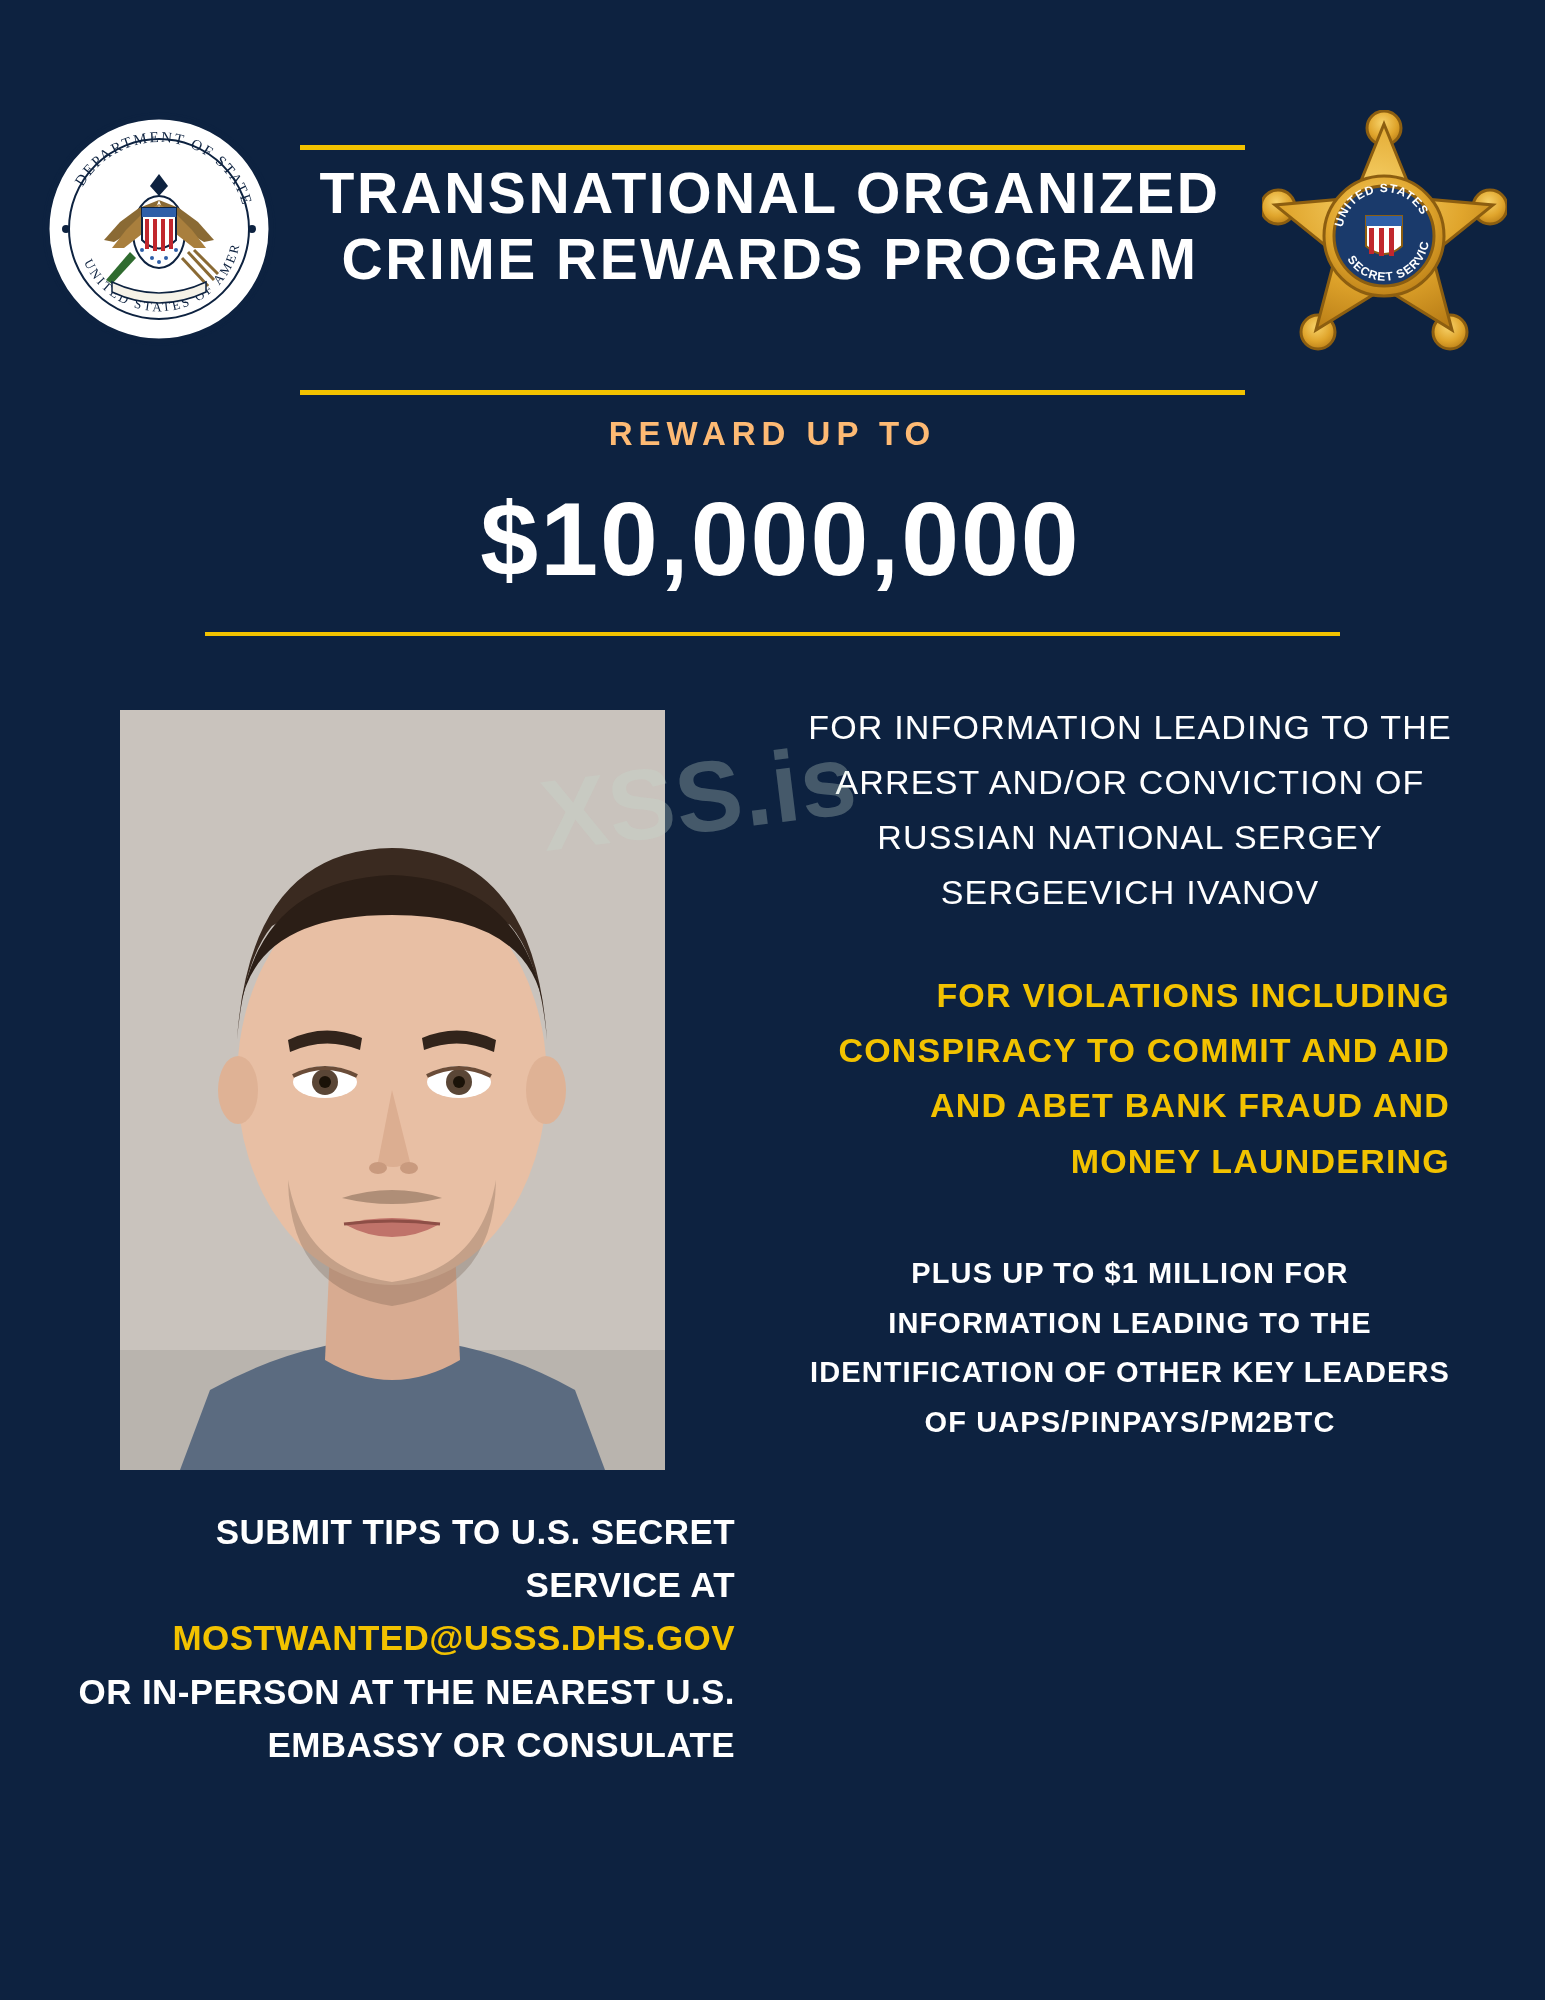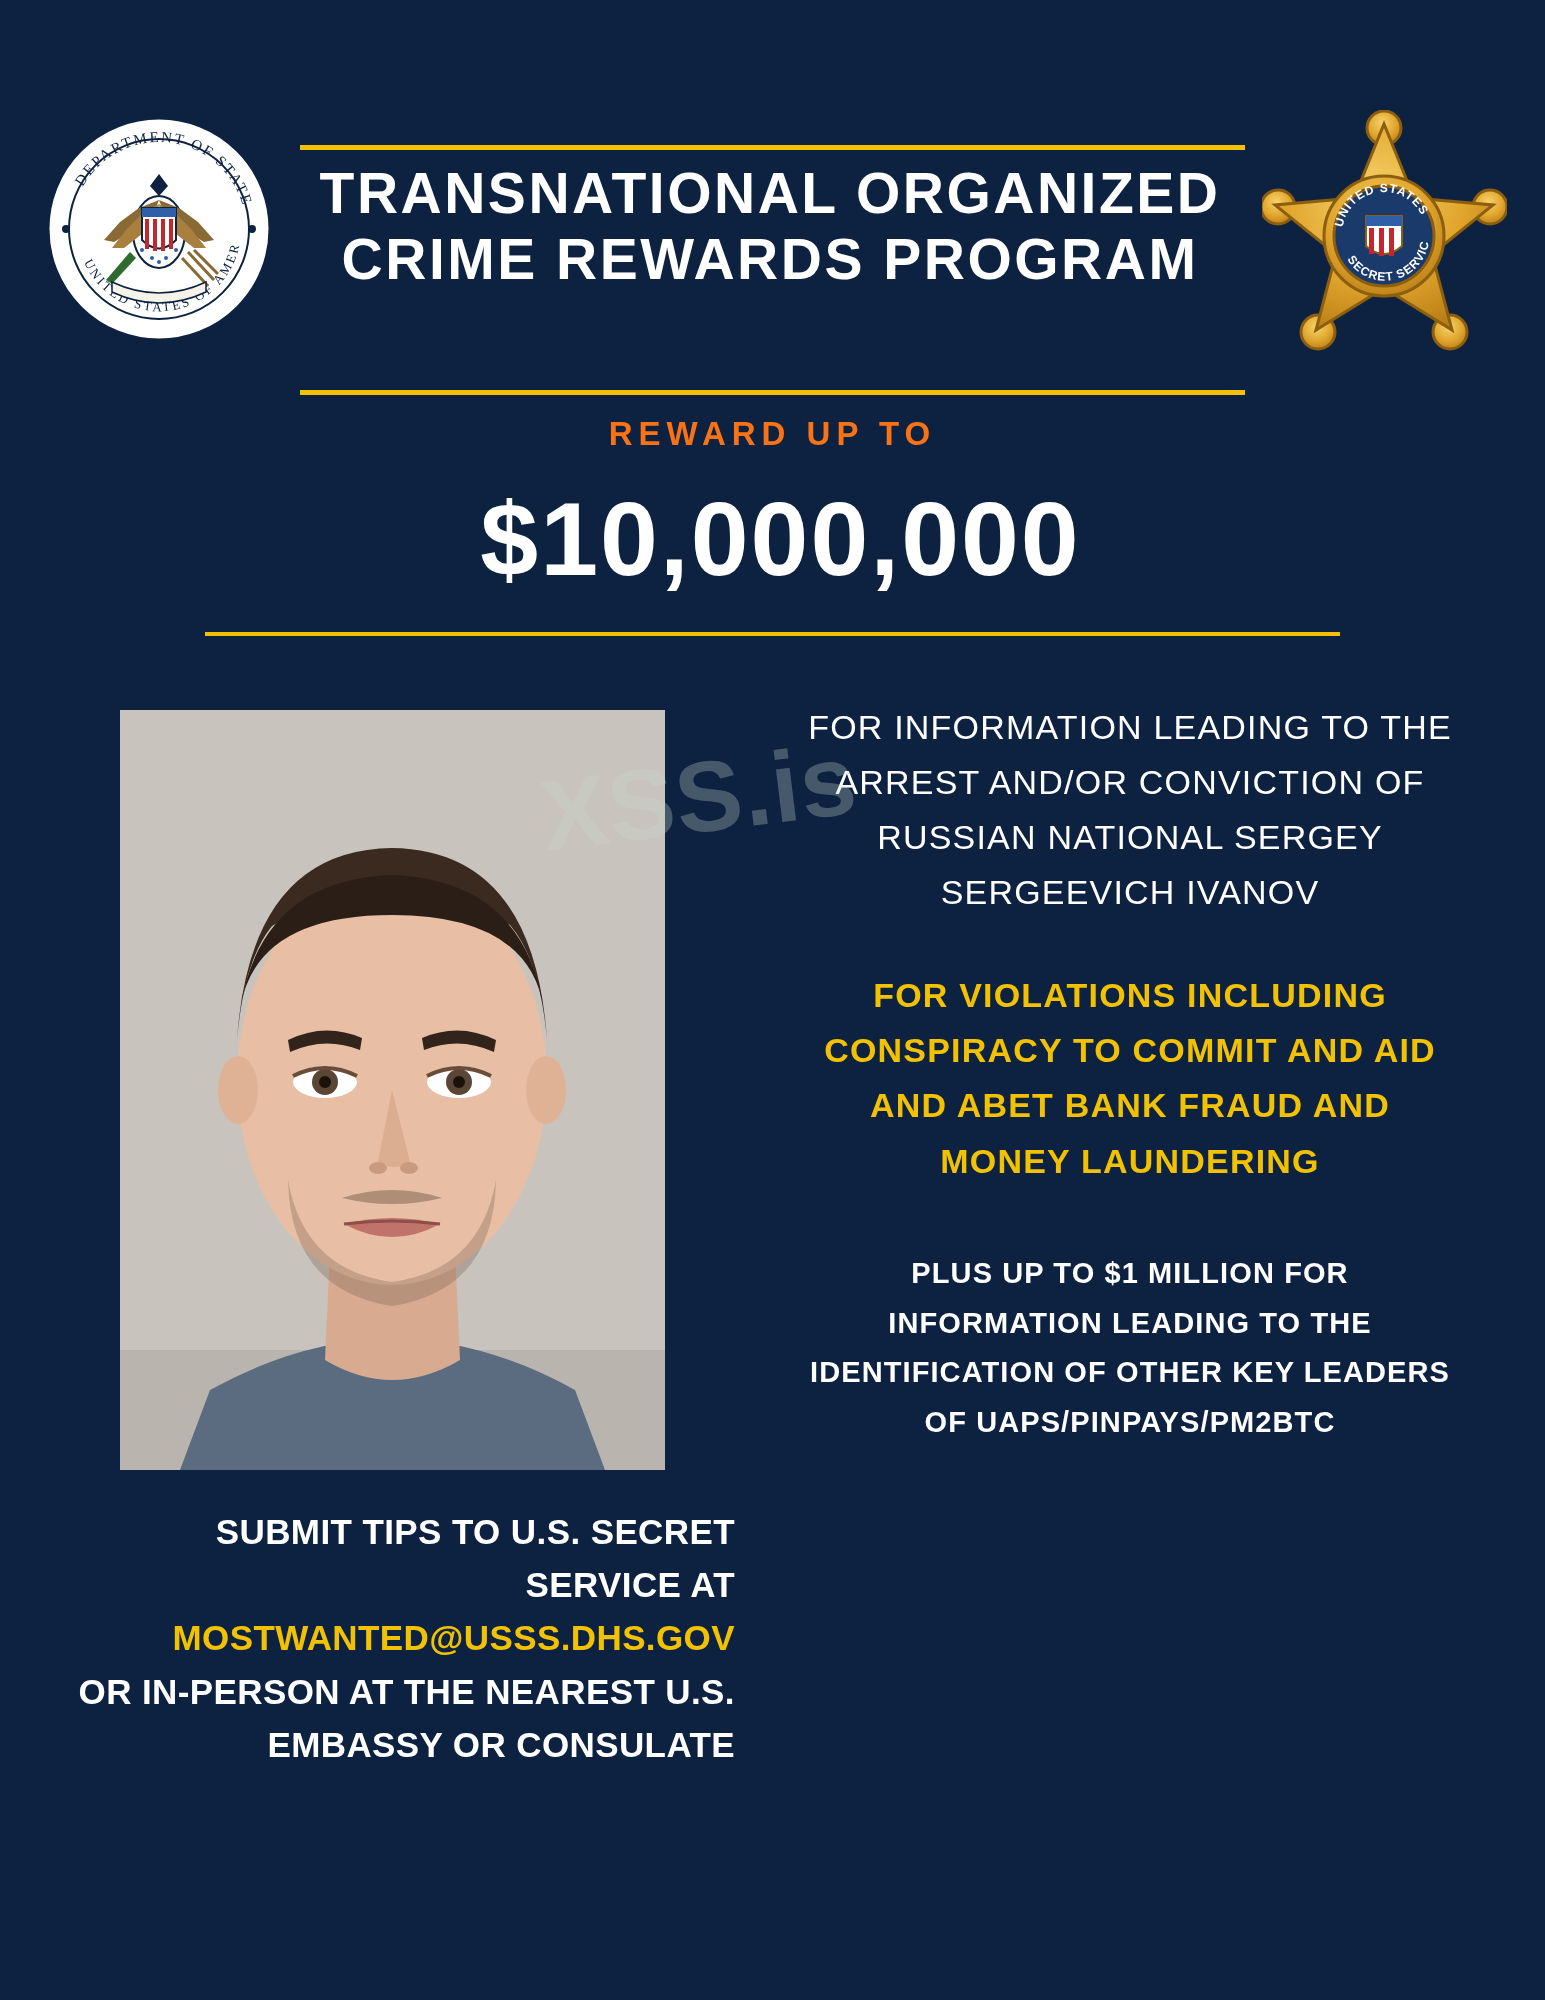--- a/index.html
+++ b/index.html
@@ -76,21 +76,21 @@
     height: 5px;
     background: #f2c200;
   }
 
   .reward-up-to {
     position: absolute;
     top: 415px;
     left: 0;
     right: 0;
     text-align: center;
-    color: #f97316;
+    color: #fdba74;
     font-size: 33px;
     font-weight: bold;
     letter-spacing: 6px;
   }
 
   .reward-amount {
     position: absolute;
     top: 480px;
     left: 16px;
     right: 0;
@@ -167,21 +167,21 @@
     font-size: 34px;
     font-weight: normal;
     line-height: 1.62;
     letter-spacing: 1.2px;
     color: #ffffff;
   }
 
   .violations {
     width: 640px;
     margin: 48px auto 0 auto;
-    text-align: center;
+    text-align: right;
     font-size: 34px;
     font-weight: bold;
     line-height: 1.62;
     letter-spacing: 1.2px;
     color: #f2c200;
   }
 
   .plus-text {
     width: 660px;
     margin: 60px auto 0 auto;

